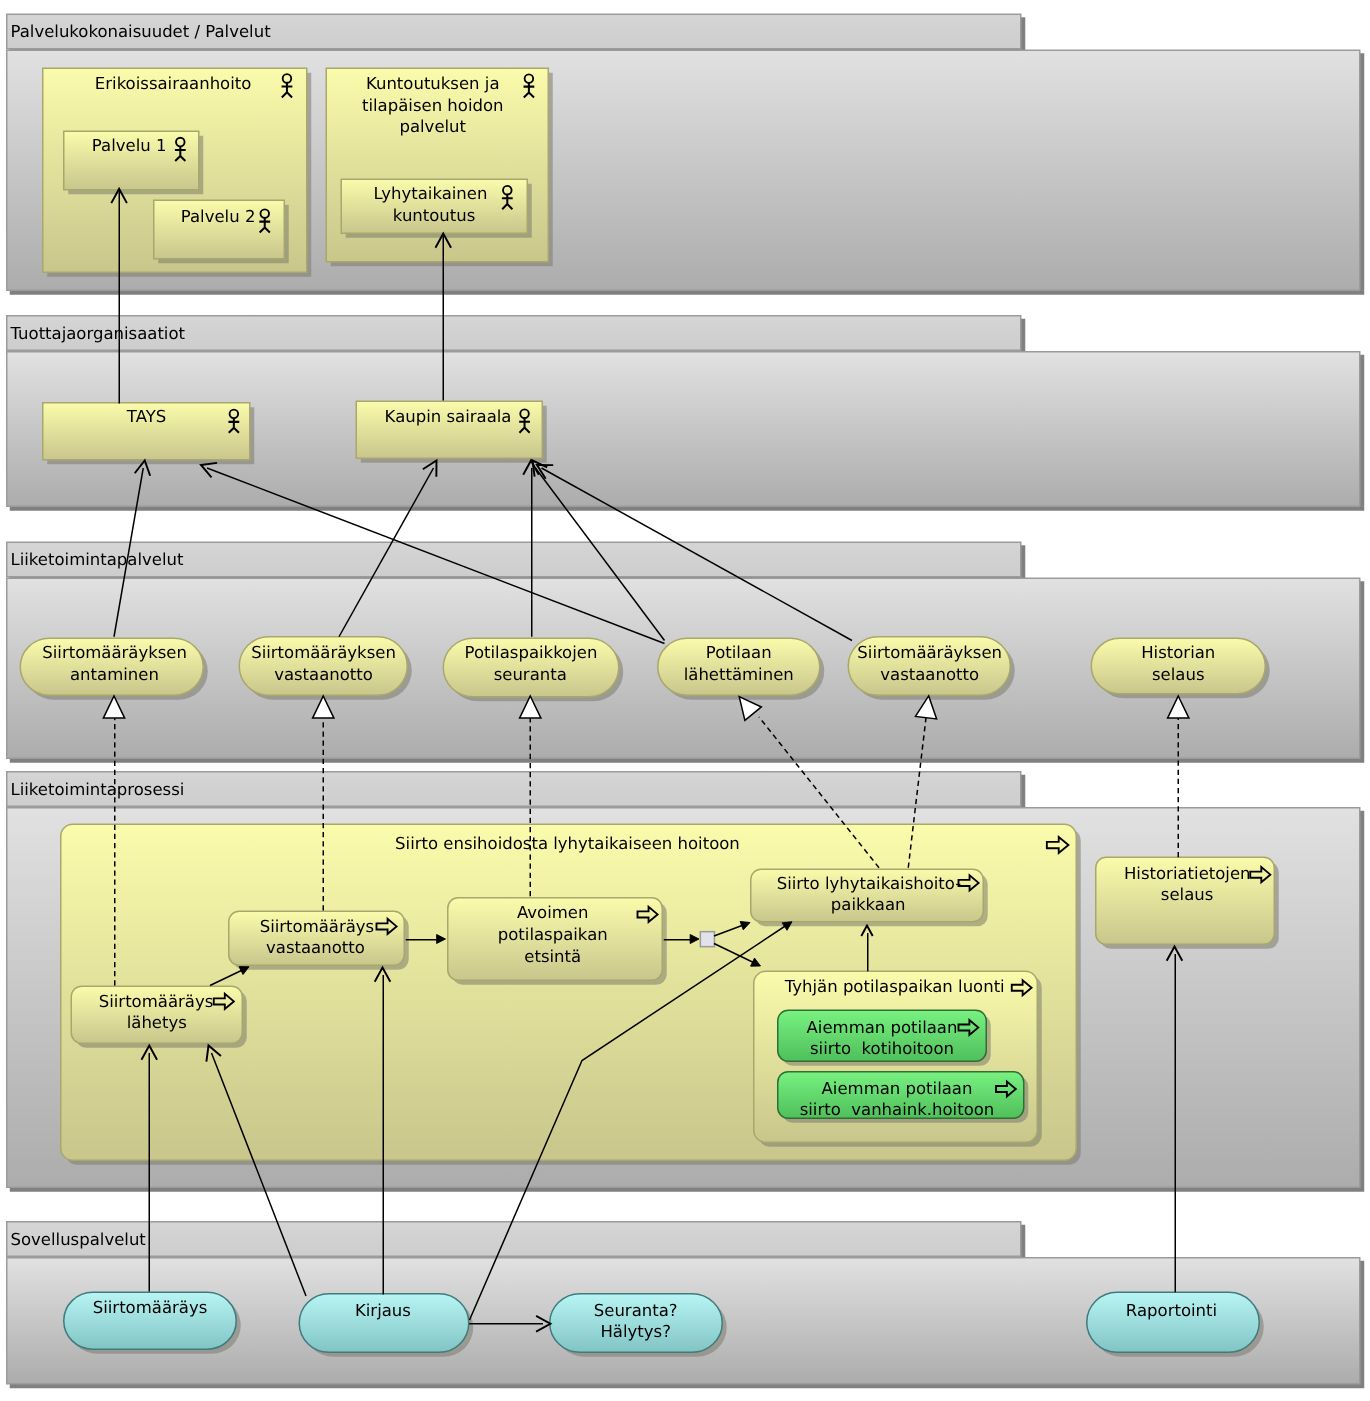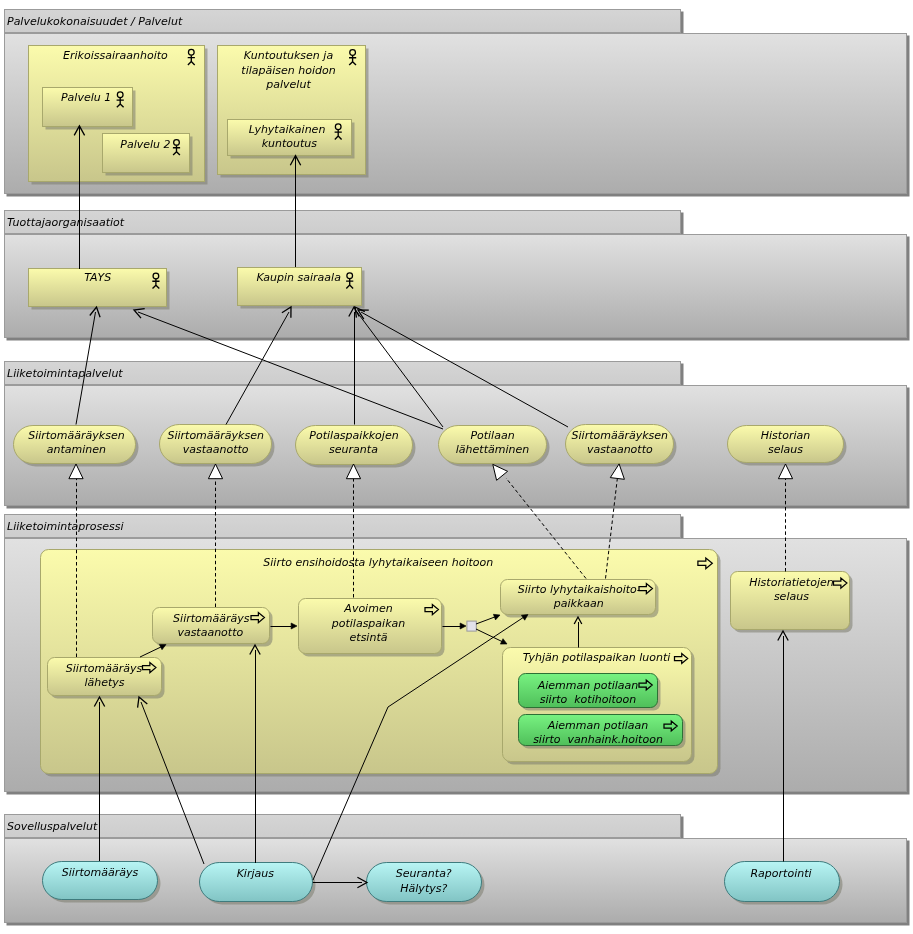--- a/index.html
+++ b/index.html
@@ -1,18 +1,18 @@
 <!DOCTYPE html>
 <html><head>
 <meta charset="utf-8">
 <style>
 html,body{margin:0;padding:0;background:#ffffff;}
 body{width:913px;height:934px;overflow:hidden;}
 #stage{position:relative;width:913px;height:934px;
-  font-family:"DejaVu Sans",sans-serif;font-style:italic;}
+  font-family:"DejaVu Sans",sans-serif;}
 #root{position:absolute;left:0;top:0;display:block;}
 text{font-family:"DejaVu Sans",sans-serif;fill:#000;}
 .lbl{font-size:11px;}
 .conn{stroke:#000;stroke-width:1;fill:none;}
 .dash{stroke:#000;stroke-width:1;fill:none;stroke-dasharray:3.5 2.6;}
 .ah{stroke:#000;stroke-width:1.3;fill:none;stroke-linecap:butt;}
 .tri{fill:#fff;stroke:#000;stroke-width:1;}
 .actor{stroke:#000;stroke-width:1.35;fill:none;stroke-linecap:butt;}
 .parrow{fill:none;stroke:#000;stroke-width:1.25;stroke-linejoin:miter;}
 </style>

